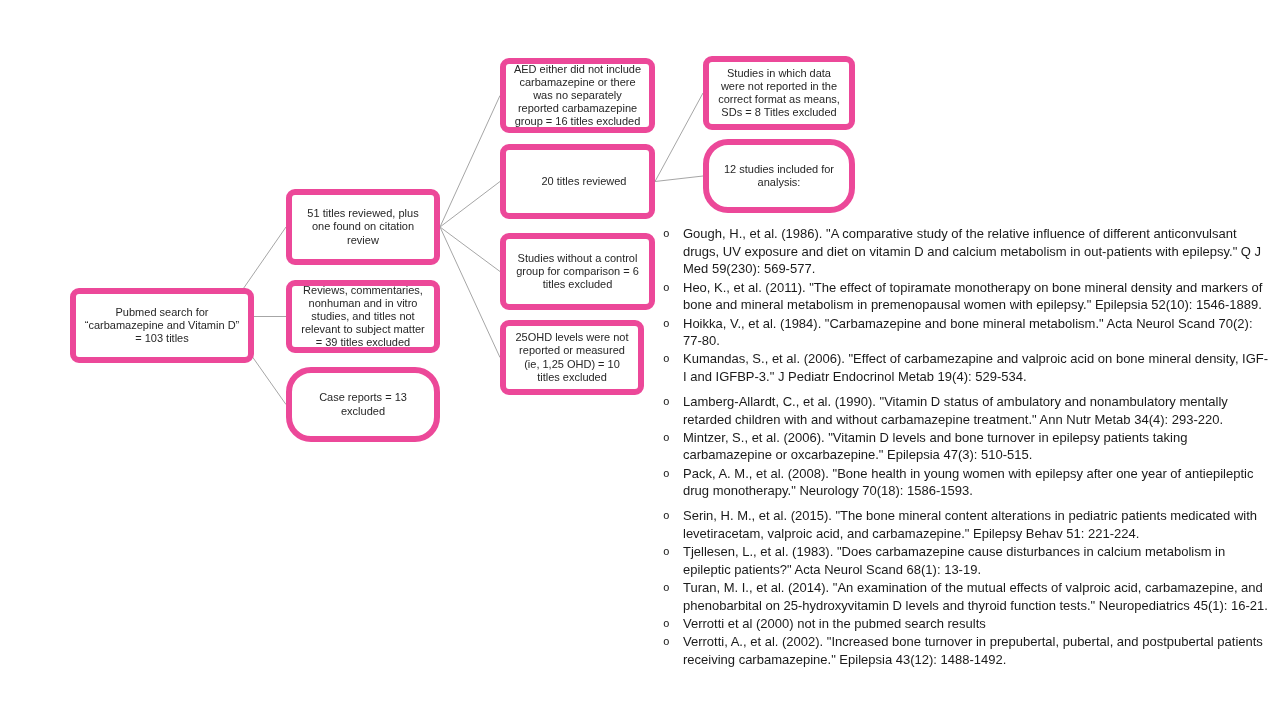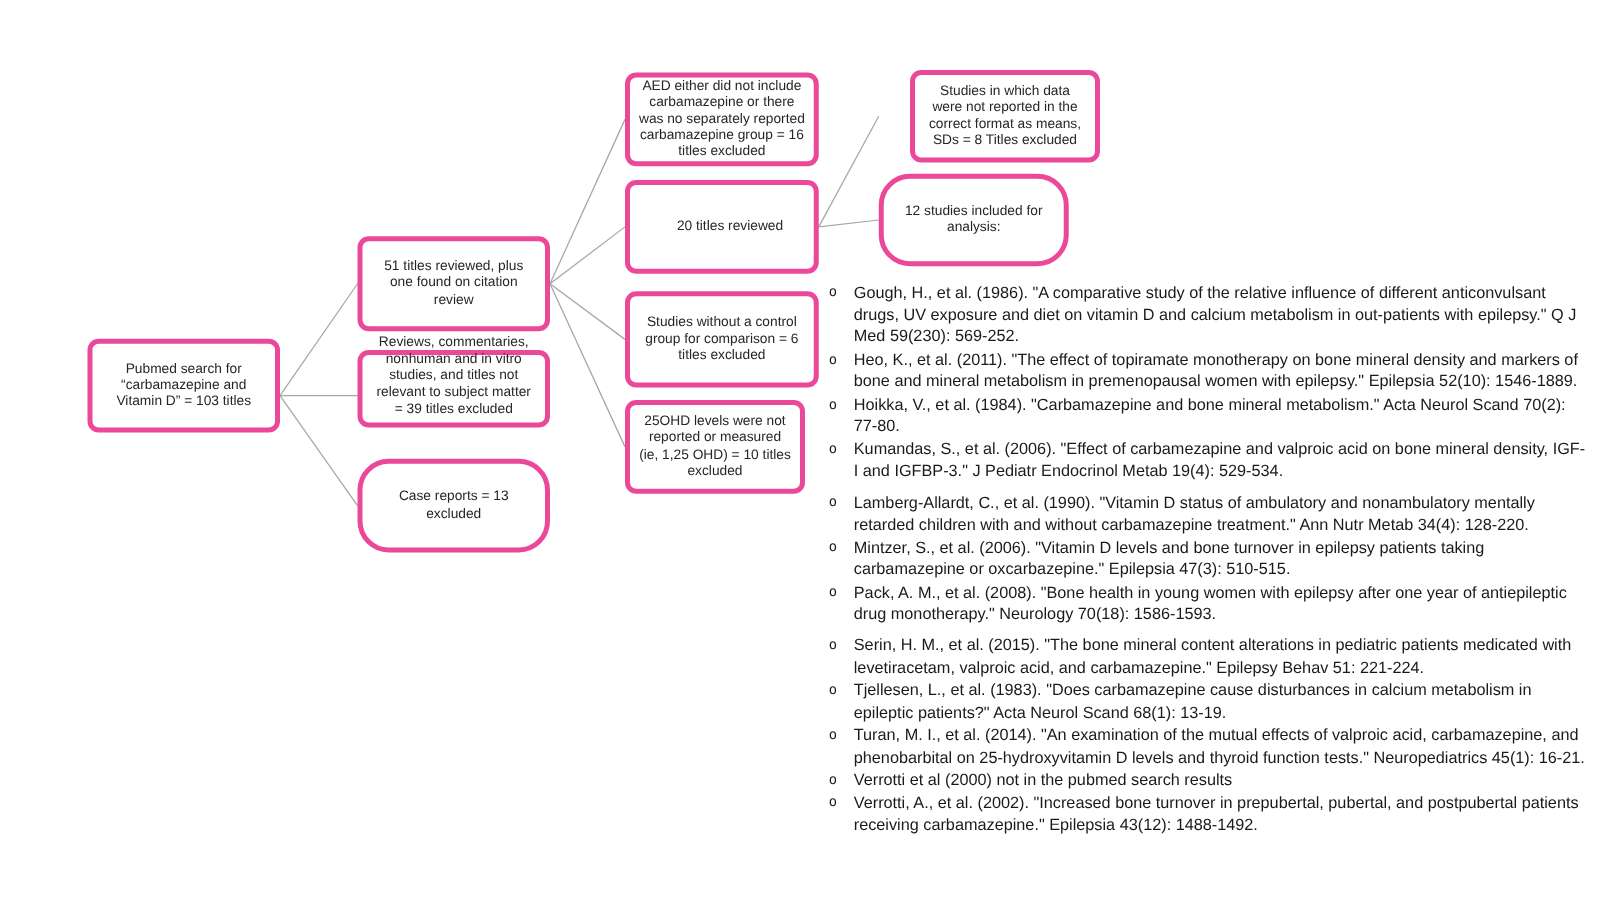--- a/index.html
+++ b/index.html
@@ -13,41 +13,41 @@
   }
   svg.connectors {
     position: absolute;
     left: 0; top: 0;
     width: 1280px; height: 720px;
     pointer-events: none;
   }
   .box {
     position: absolute;
     box-sizing: border-box;
-    border: 4px solid #ec4899;
+    border: 6px solid #ec4899;
     border-radius: 9px;
     background: #ffffff;
     display: flex;
     align-items: center;
     justify-content: center;
     text-align: center;
     font-size: 11px;
     line-height: 1.2;
     color: #262626;
     padding: 4px 7px;
   }
-  .box-pubmed   { left: 70px;  top: 271px; width: 154px; height: 75px; }
+  .box-pubmed   { left: 70px;  top: 288px; width: 184px; height: 75px; }
   .box-51       { left: 286px; top: 189px; width: 154px; height: 76px; justify-content: center; }
-  .box-reviews  { left: 286px; top: 280px; width: 154px; height: 62px; align-items: flex-end; }
+  .box-reviews  { left: 286px; top: 280px; width: 154px; height: 73px; }
   .box-case     { left: 286px; top: 367px; width: 154px; height: 75px; border-radius: 25px; }
   .box-aed      { left: 500px; top: 58px;  width: 155px; height: 75px; }
   .box-20       { left: 500px; top: 144px; width: 155px; height: 75px; padding-left: 20px; }
   .box-control  { left: 500px; top: 233px; width: 155px; height: 77px; }
   .box-25ohd    { left: 500px; top: 320px; width: 144px; height: 75px; }
-  .box-format   { left: 703px; top: 56px;  width: 152px; height: 74px; margin-left: 25px; }
+  .box-format   { left: 703px; top: 56px;  width: 152px; height: 74px; }
   .box-included { left: 703px; top: 139px; width: 152px; height: 74px; border-radius: 25px; }
 
   .citations {
     position: absolute;
     left: 663px;
     top: 225px;
     width: 606px;
     color: #1a1a1a;
     font-size: 13px;
   }
@@ -116,37 +116,37 @@
   <div class="box box-format">
     <span>Studies in which data were not reported in the correct format as means, SDs = 8 Titles excluded</span>
   </div>
   <div class="box box-included">
     <span>12 studies included for analysis:</span>
   </div>
 
   <div class="citations">
     <div class="cite">
       <span class="cite-bullet">o</span>
-      <span class="cite-text">Gough, H., et al. (1986).  "A comparative study of the relative influence of different anticonvulsant drugs, UV exposure and diet on vitamin D and calcium metabolism in out-patients with epilepsy." Q J Med 59(230):  569-252.</span>
+      <span class="cite-text">Gough, H., et al. (1986).  "A comparative study of the relative influence of different anticonvulsant drugs, UV exposure and diet on vitamin D and calcium metabolism in out-patients with epilepsy." Q J Med 59(230):  569-577.</span>
     </div>
     <div class="cite">
       <span class="cite-bullet">o</span>
       <span class="cite-text">Heo, K., et al. (2011).  "The effect of topiramate monotherapy on bone mineral density and markers of bone and mineral metabolism in premenopausal women with epilepsy." Epilepsia 52(10): 1546-1889.</span>
     </div>
     <div class="cite">
       <span class="cite-bullet">o</span>
       <span class="cite-text">Hoikka, V., et al. (1984).  "Carbamazepine and bone mineral metabolism." Acta Neurol Scand 70(2):  77-80.</span>
     </div>
     <div class="cite">
       <span class="cite-bullet">o</span>
       <span class="cite-text">Kumandas, S., et al. (2006).  "Effect of carbamezapine and valproic acid on bone mineral density, IGF-I and IGFBP-3." J Pediatr Endocrinol Metab 19(4): 529-534.</span>
     </div>
     <div class="cite group-gap">
       <span class="cite-bullet">o</span>
-      <span class="cite-text">Lamberg-Allardt, C., et al. (1990).  "Vitamin D status of ambulatory and nonambulatory mentally retarded children with and without carbamazepine treatment." Ann Nutr Metab 34(4): 128-220.</span>
+      <span class="cite-text">Lamberg-Allardt, C., et al. (1990).  "Vitamin D status of ambulatory and nonambulatory mentally retarded children with and without carbamazepine treatment." Ann Nutr Metab 34(4): 293-220.</span>
     </div>
     <div class="cite">
       <span class="cite-bullet">o</span>
       <span class="cite-text">Mintzer, S., et al. (2006).  "Vitamin D levels and bone turnover in epilepsy patients taking carbamazepine or oxcarbazepine." Epilepsia 47(3): 510-515.</span>
     </div>
     <div class="cite">
       <span class="cite-bullet">o</span>
       <span class="cite-text">Pack, A. M., et al. (2008).  "Bone health in young women with epilepsy after one year of antiepileptic drug monotherapy." Neurology 70(18): 1586-1593.</span>
     </div>
     <div class="cite group-gap">

